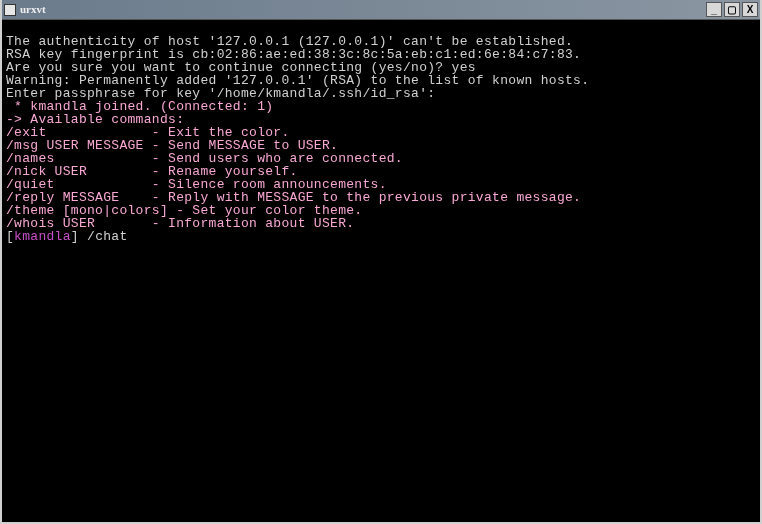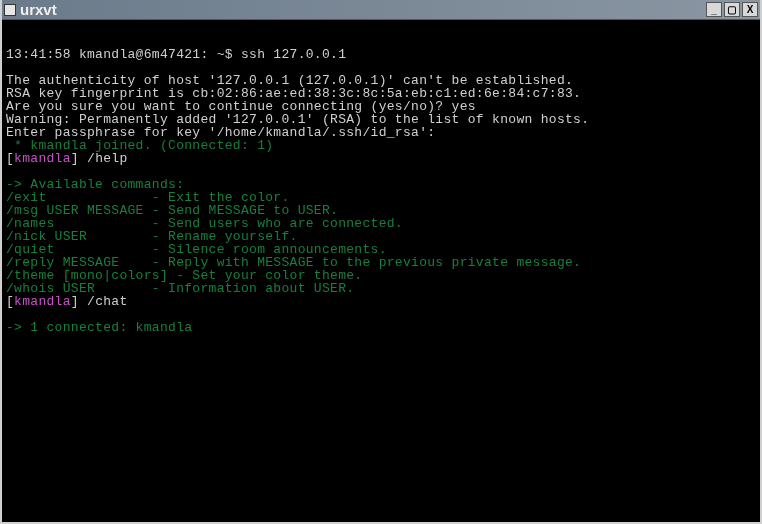--- a/index.html
+++ b/index.html
@@ -35,22 +35,22 @@
       gap: 4px;
     }
     .title-icon {
       width: 12px;
       height: 12px;
       background: #e6e6e6;
       border: 1px solid #333;
     }
     .title-text {
       color: #f0f0f0;
-      font-size: 15px;
-      font-family: Liberation Sans, sans-serif;
+      font-size: 11px;
+      font-family: Liberation Serif, serif;
       font-weight: bold;
     }
     .window-controls {
       display: flex;
       gap: 2px;
     }
     .win-btn {
       width: 16px;
       height: 15px;
       background: #d8d8d8;
@@ -66,21 +66,21 @@
     }
     .terminal {
       padding: 2px 4px;
       color: #aaa;
       background: #000;
       height: calc(100% - 20px);
       white-space: pre;
       letter-spacing: 0.3px;
     }
     .white { color: #d0d0d0; }
-    .dim { color: #15803d; }
+    .dim { color: #f9a8d4; }
     .magenta { color: #c850c8; }
     .promptrow { display: block; }
     .cursor {
       display: inline-block;
       width: 8px;
       height: 13px;
       background: #d0d0d0;
       vertical-align: text-bottom;
       margin-left: 2px;
     }
@@ -95,34 +95,30 @@
       <span class="title-text">urxvt</span>
     </div>
     <div class="window-controls">
       <div class="win-btn">_</div>
       <div class="win-btn">▢</div>
       <div class="win-btn">X</div>
     </div>
   </div>
 
   <div class="terminal">
-<span class="promptrow">
-<span class="white">13:41:58 kmandla@6m47421: ~$ ssh 127.0.0.1</span></span>
 <span class="white">The authenticity of host '127.0.0.1 (127.0.0.1)' can't be established.</span>
 <span class="white">RSA key fingerprint is cb:02:86:ae:ed:38:3c:8c:5a:eb:c1:ed:6e:84:c7:83.</span>
 <span class="white">Are you sure you want to continue connecting (yes/no)? yes</span>
 <span class="white">Warning: Permanently added '127.0.0.1' (RSA) to the list of known hosts.</span>
 <span class="white">Enter passphrase for key '/home/kmandla/.ssh/id_rsa':</span>
 <span class="dim"> * kmandla joined. (Connected: 1)</span>
-<span class="promptrow"><span class="white">[</span><span class="magenta">kmandla</span><span class="white">]</span><span class="white"> /help</span></span>
 <span class="dim">-&gt; Available commands:</span>
 <span class="dim">/exit             - Exit the color.</span>
 <span class="dim">/msg USER MESSAGE - Send MESSAGE to USER.</span>
 <span class="dim">/names            - Send users who are connected.</span>
 <span class="dim">/nick USER        - Rename yourself.</span>
 <span class="dim">/quiet            - Silence room announcements.</span>
 <span class="dim">/reply MESSAGE    - Reply with MESSAGE to the previous private message.</span>
 <span class="dim">/theme [mono|colors] - Set your color theme.</span>
 <span class="dim">/whois USER       - Information about USER.</span>
 <span class="promptrow"><span class="white">[</span><span class="magenta">kmandla</span><span class="white">]</span><span class="white"> /chat</span></span>
-<span class="dim">-&gt; 1 connected: kmandla</span>
   </div>
 </div>
 
 </body></html>

